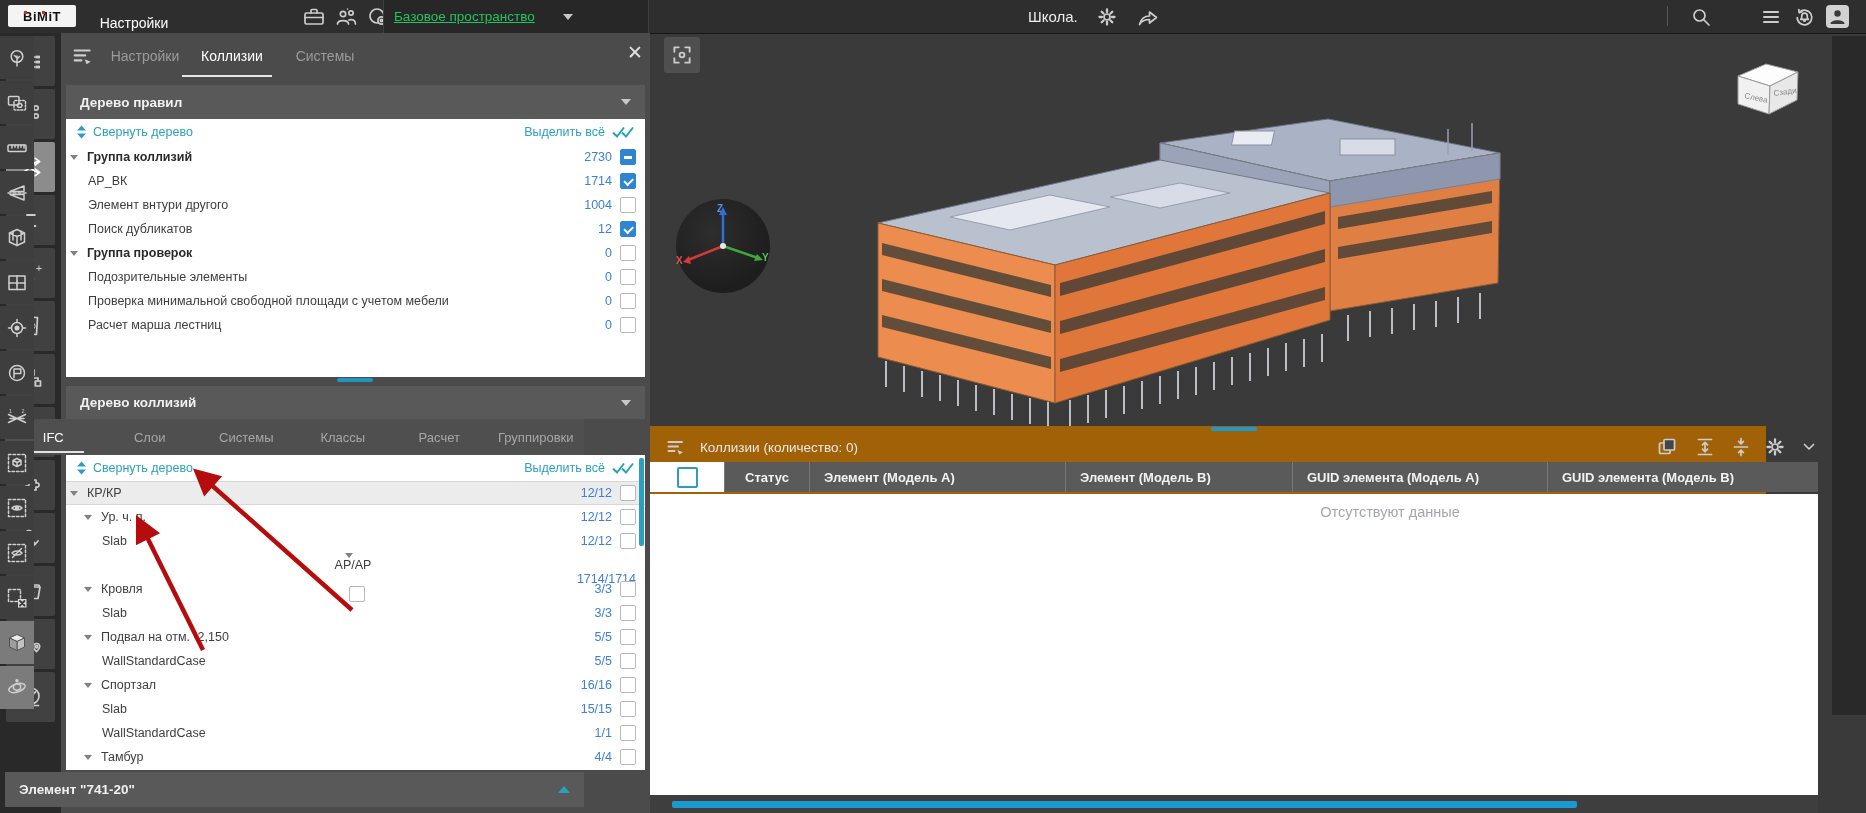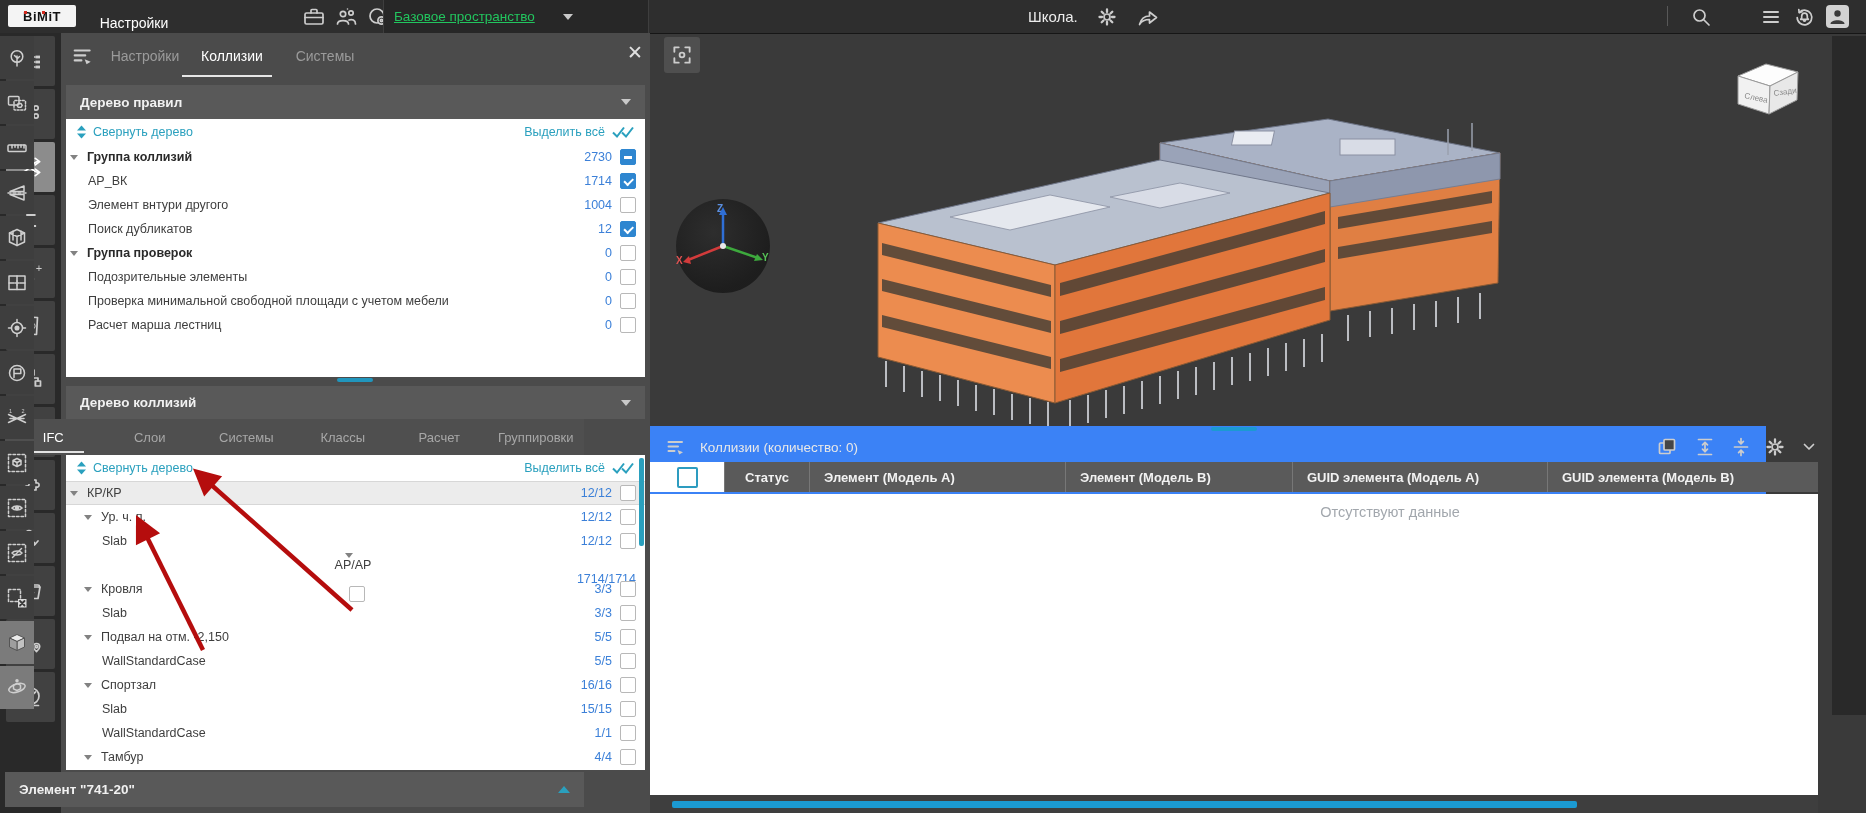--- a/index.html
+++ b/index.html
@@ -68,21 +68,21 @@
 
   
   .viewport{position:absolute;left:650px;top:33px;width:1182px;height:780px;background:#3a3a3a;}
   .focusbtn{position:absolute;left:664px;top:37px;width:36px;height:36px;background:#4f4f4f;border-radius:3px;
             display:flex;align-items:center;justify-content:center;}
   .gizmo{position:absolute;left:676px;top:199px;width:94px;height:94px;border-radius:50%;
          background:radial-gradient(circle at 40% 35%, #2d2d2d, #1c1c1c 70%);opacity:.95;}
   .axlbl{position:absolute;font-size:10px;font-weight:bold;}
 
   
-  .cpanel{position:absolute;left:650px;top:426px;width:1116px;height:387px;background:#3b82f6;}
+  .cpanel{position:absolute;left:650px;top:426px;width:1116px;height:387px;background:#a16207;}
   .dragbar{position:absolute;left:561px;top:1px;width:46px;height:4px;background:#1b9ad2;border-radius:2px;}
   .chead{position:absolute;left:0;top:6px;width:1168px;height:30px;display:flex;align-items:center;}
   .chead .ctitle{color:#e8e8e8;font-size:13.5px;margin-left:14px;}
   .cico{position:absolute;top:10px;}
   .thead{position:absolute;left:0;top:36px;width:1168px;height:30px;display:flex;}
   .th{background:#5a5a5a;color:#f2f2f2;font-weight:bold;font-size:13px;display:flex;align-items:center;
       padding-left:14px;box-sizing:border-box;border-left:1px solid #777;}
   .th.first{background:#fff;border-left:none;justify-content:center;padding-left:0;}
   .hcb{width:17px;height:17px;border:2px solid #2d9cc0;border-radius:2px;background:#fff;}
   .tbody{position:absolute;left:0;top:68px;width:1168px;height:303px;background:#fff;}

